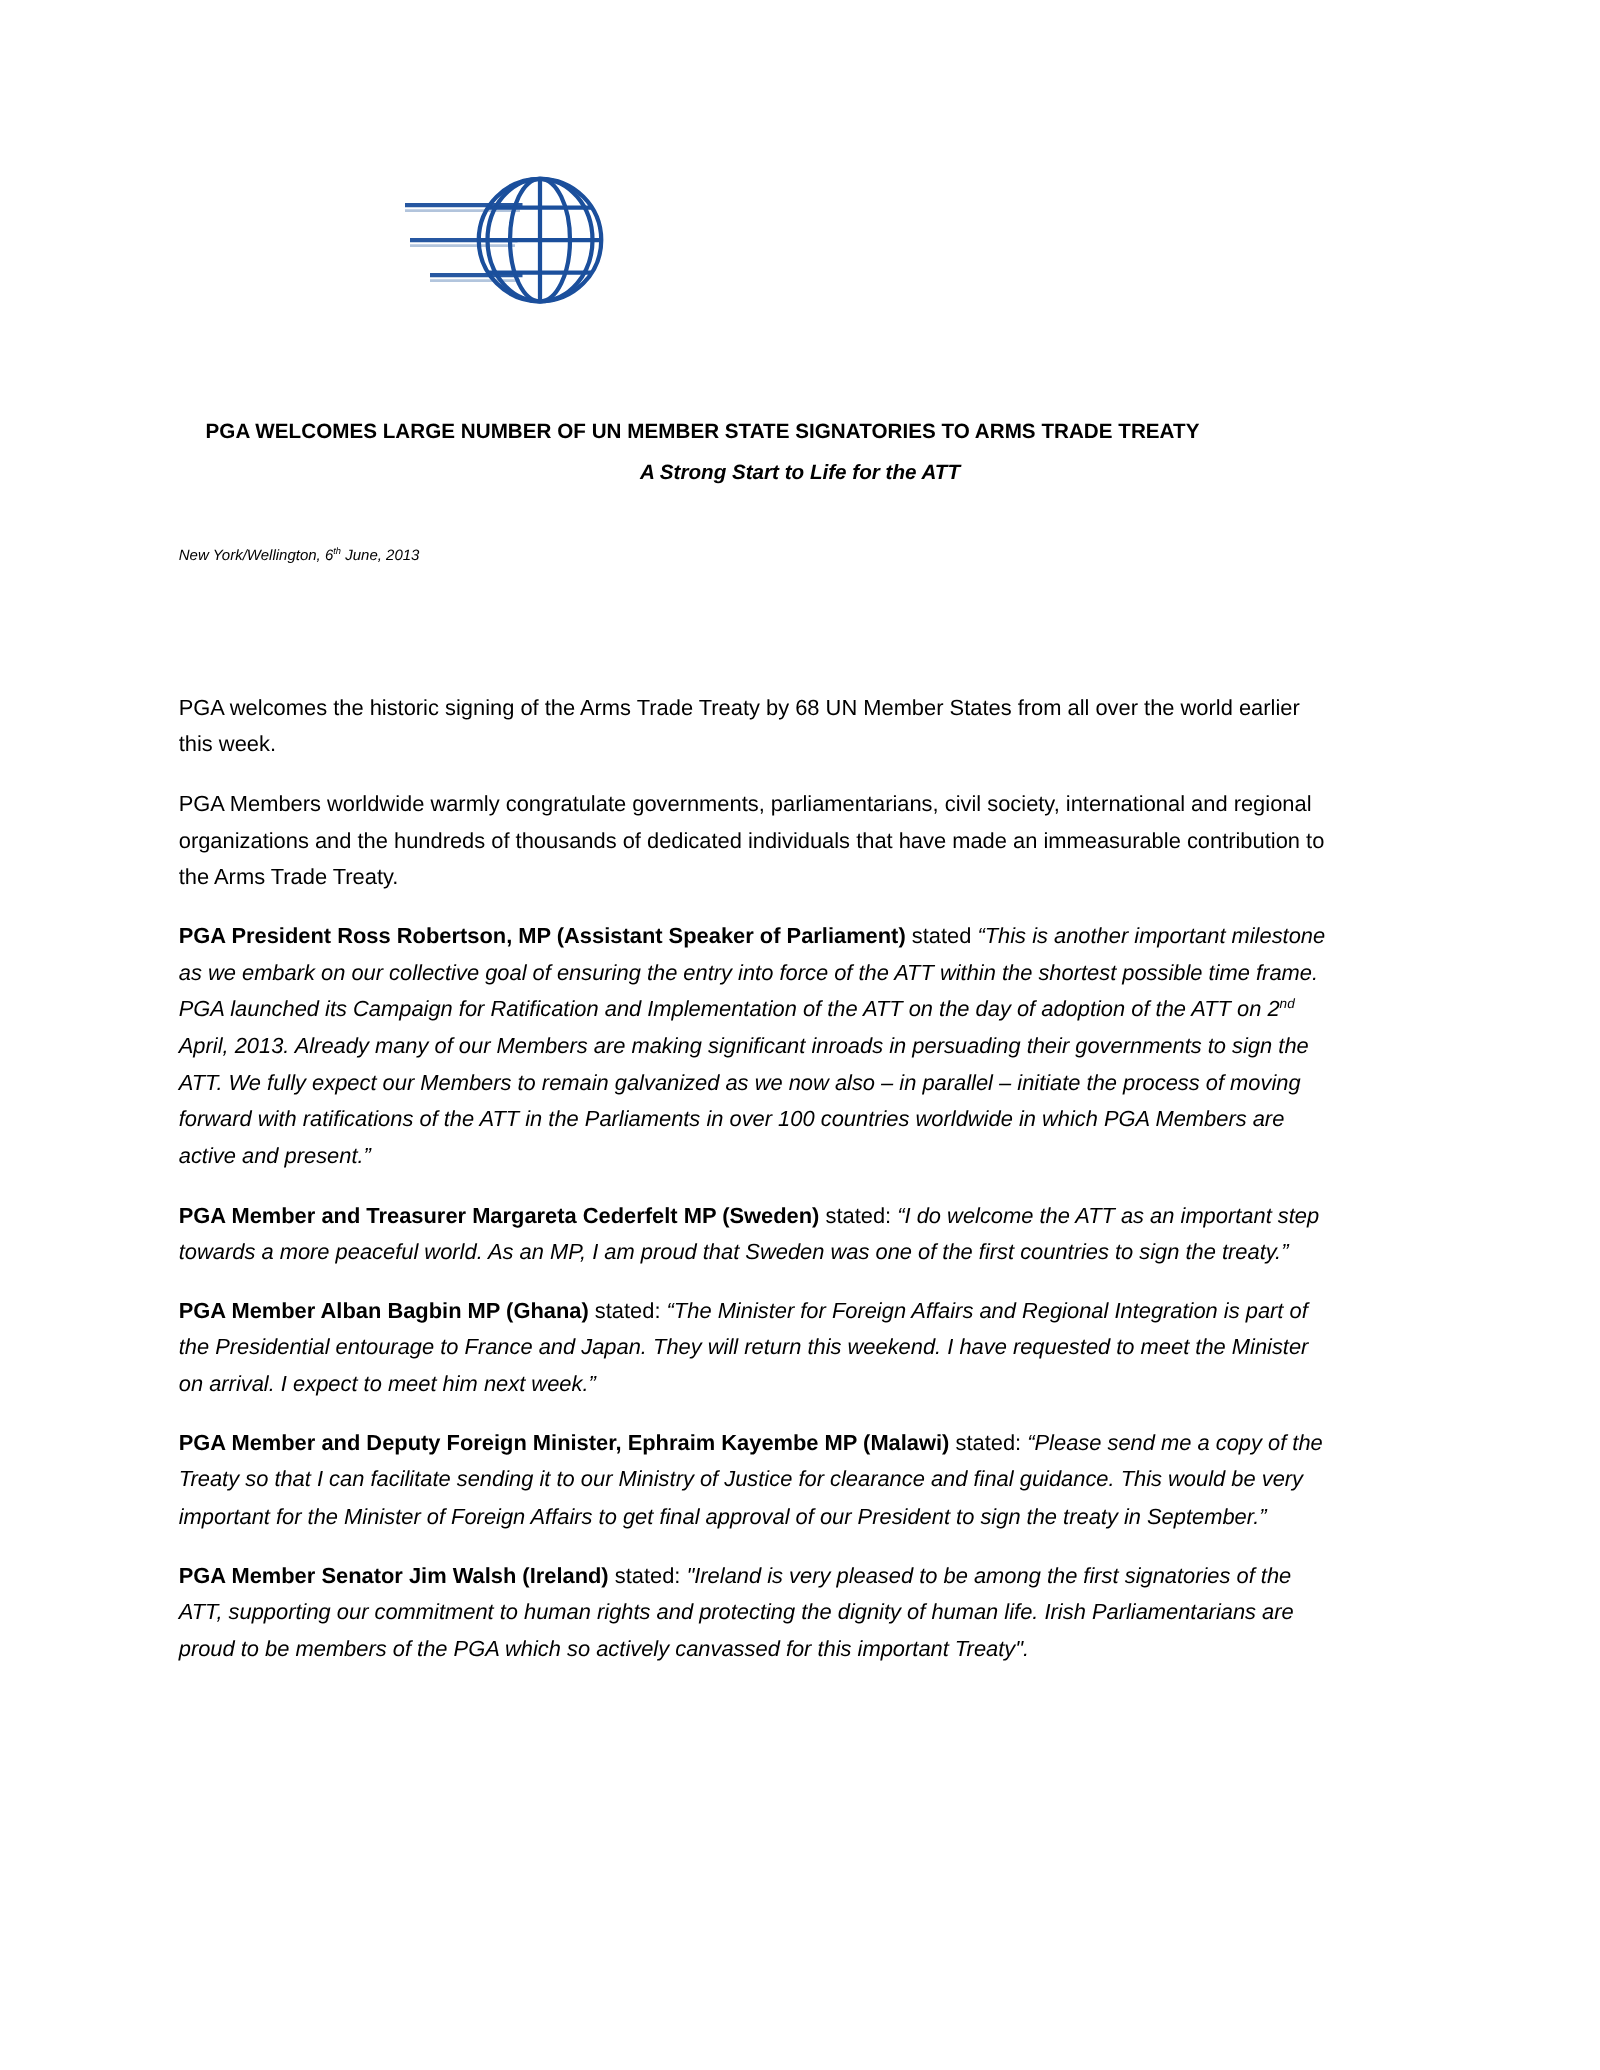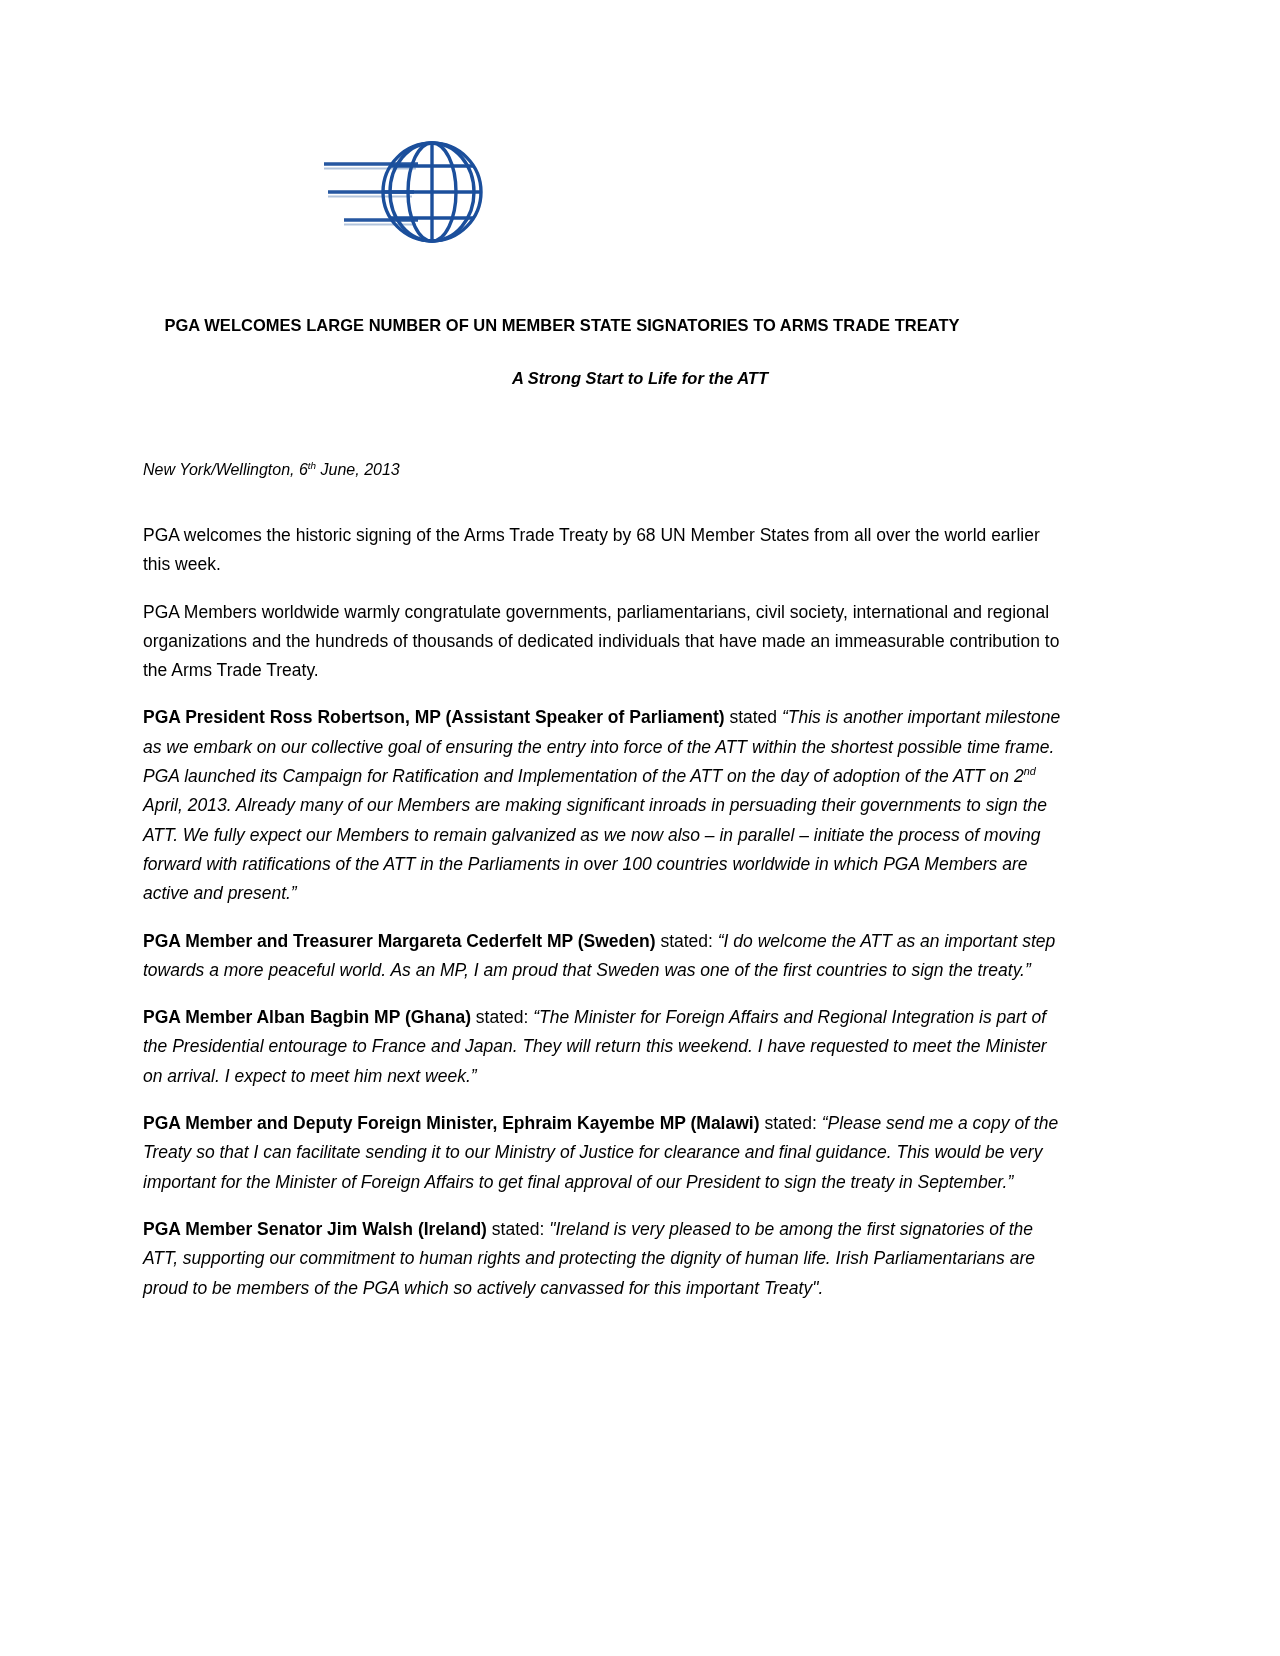--- a/index.html
+++ b/index.html
@@ -56,21 +56,21 @@
     font-size: 25.5px;
     font-weight: normal;
     color: #2a7fc0;
     letter-spacing: -0.1px;
   }
 
   
   .headline {
     position: absolute;
     left: 0;
-    top: 316px;
+    top: 336px;
     width: 1124px;
     text-align: center;
     font-size: 16.5px;
     font-weight: bold;
     letter-spacing: 0.02px;
   }
   .subhead {
     position: absolute;
     left: 0;
     top: 369px;
@@ -78,35 +78,35 @@
     text-align: center;
     font-size: 16.5px;
     font-weight: bold;
     font-style: italic;
   }
 
   
   .dateline {
     position: absolute;
     left: 143px;
-    top: 461px;
-    font-size: 16px;
+    top: 437px;
+    font-size: 12px;
     font-style: italic;
   }
   sup {
     font-size: 0.62em;
     vertical-align: super;
     line-height: 0;
   }
 
   
   .body-col {
     position: absolute;
     left: 143px;
-    top: 521px;
+    top: 552px;
     width: 925px;
   }
   .para {
     font-size: 17.5px;
     line-height: 29.3px;
     margin: 0 0 18px 0;
     text-align: left;
   }
   .b { font-weight: bold; font-style: normal; }
   .quote { font-style: italic; }

